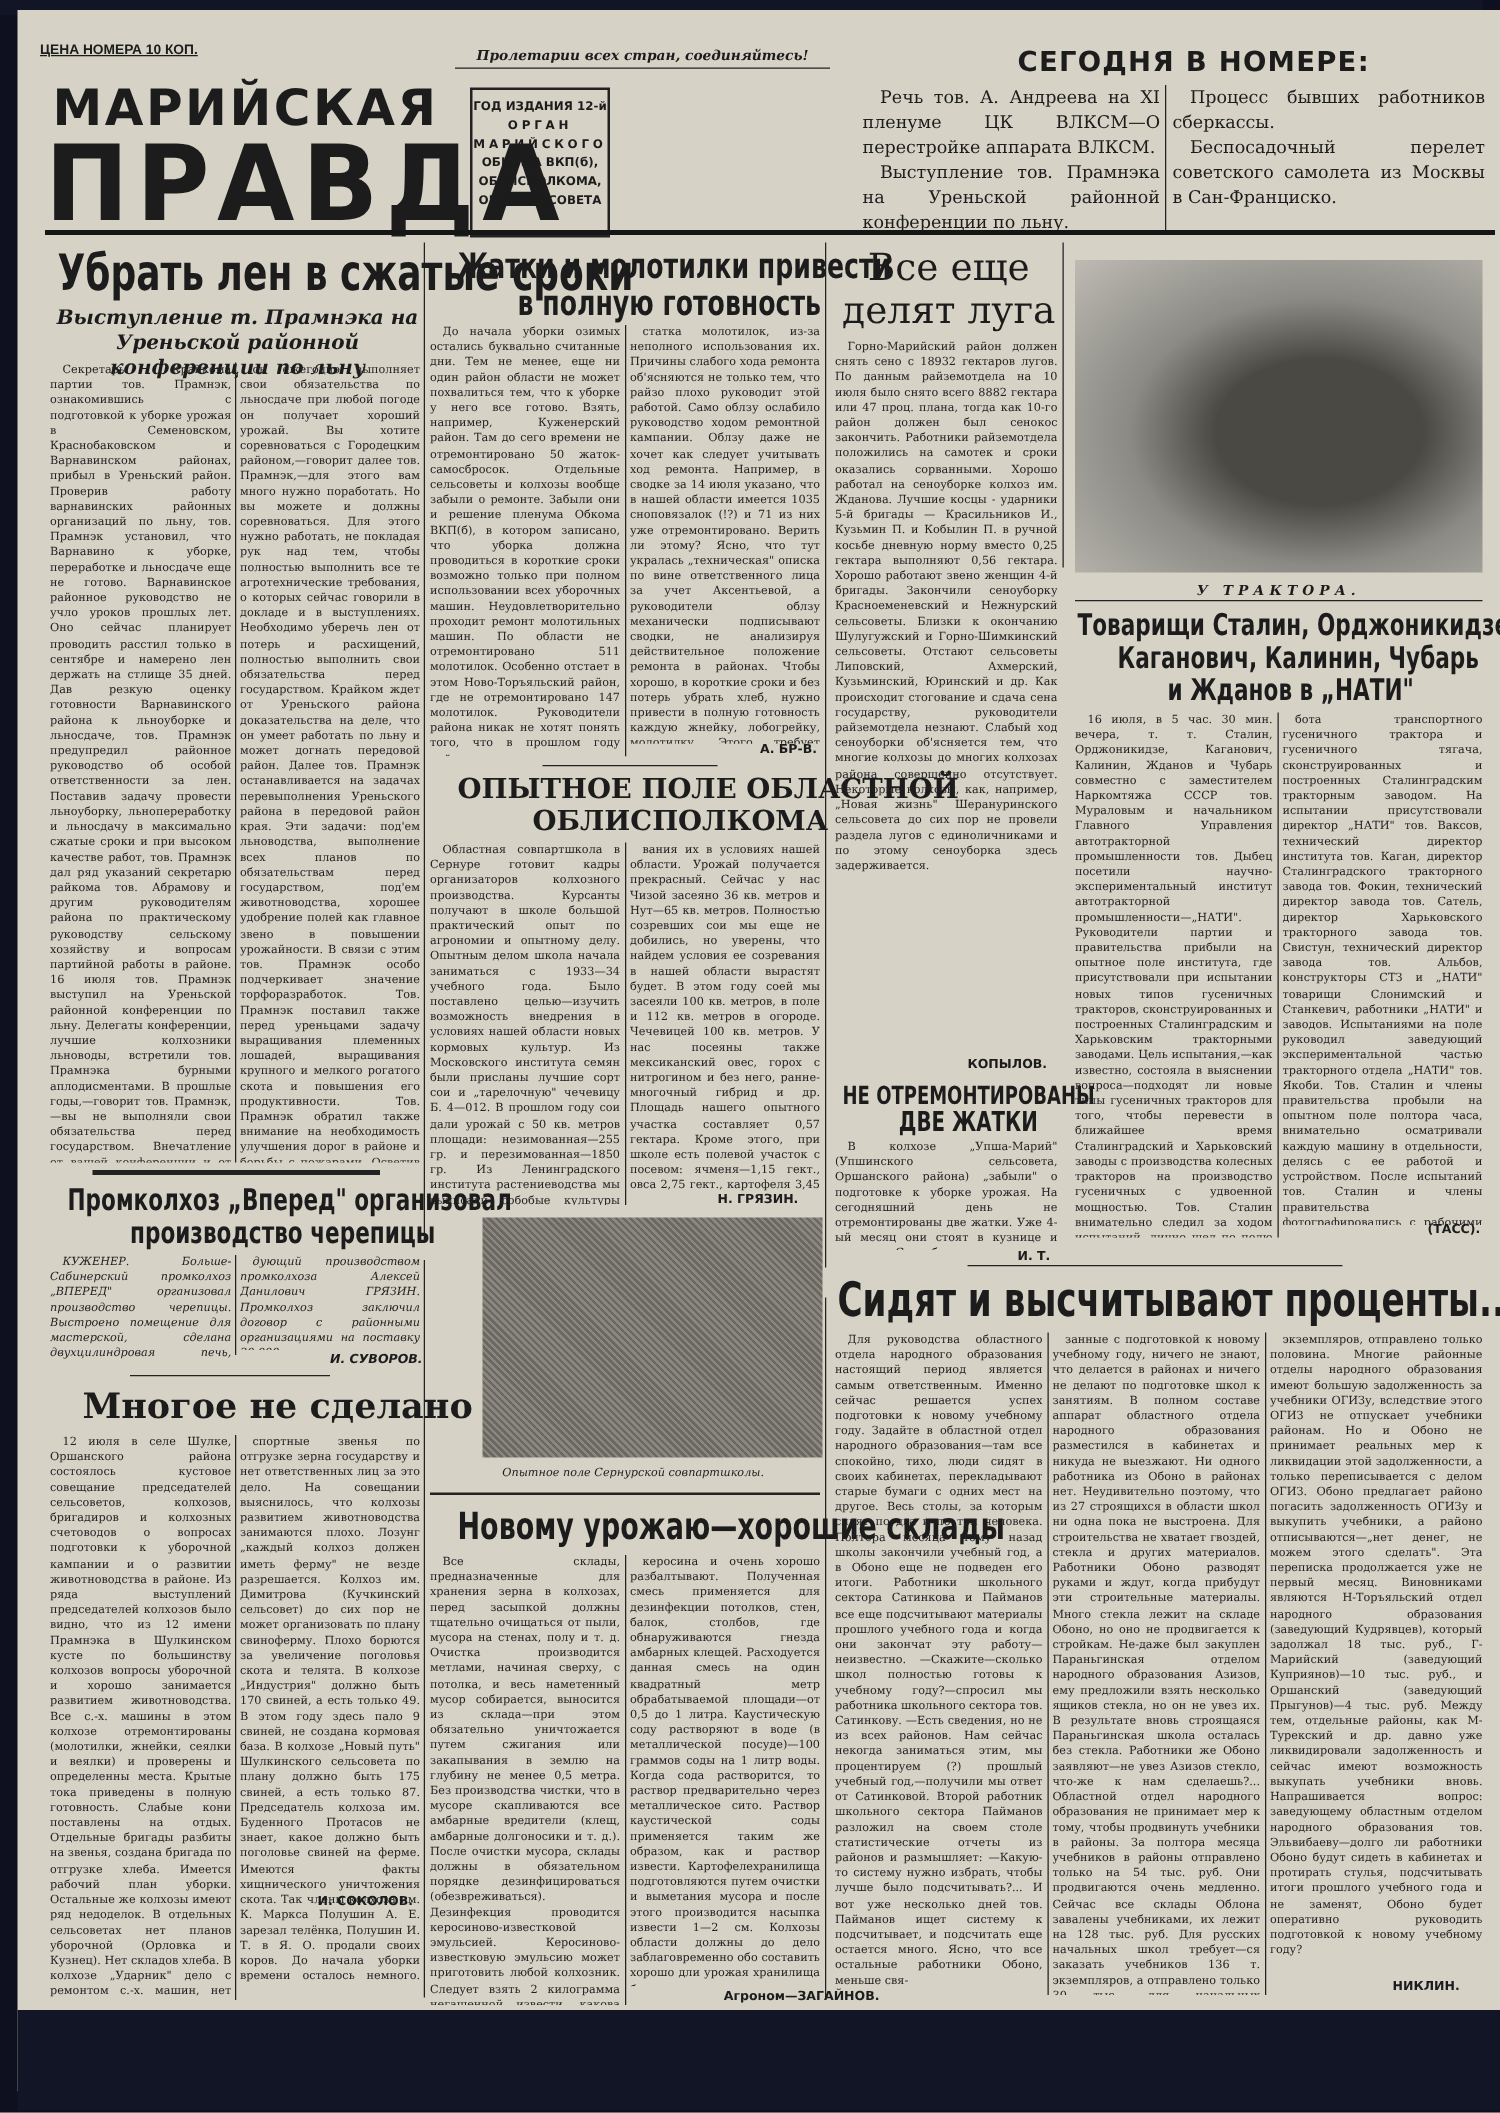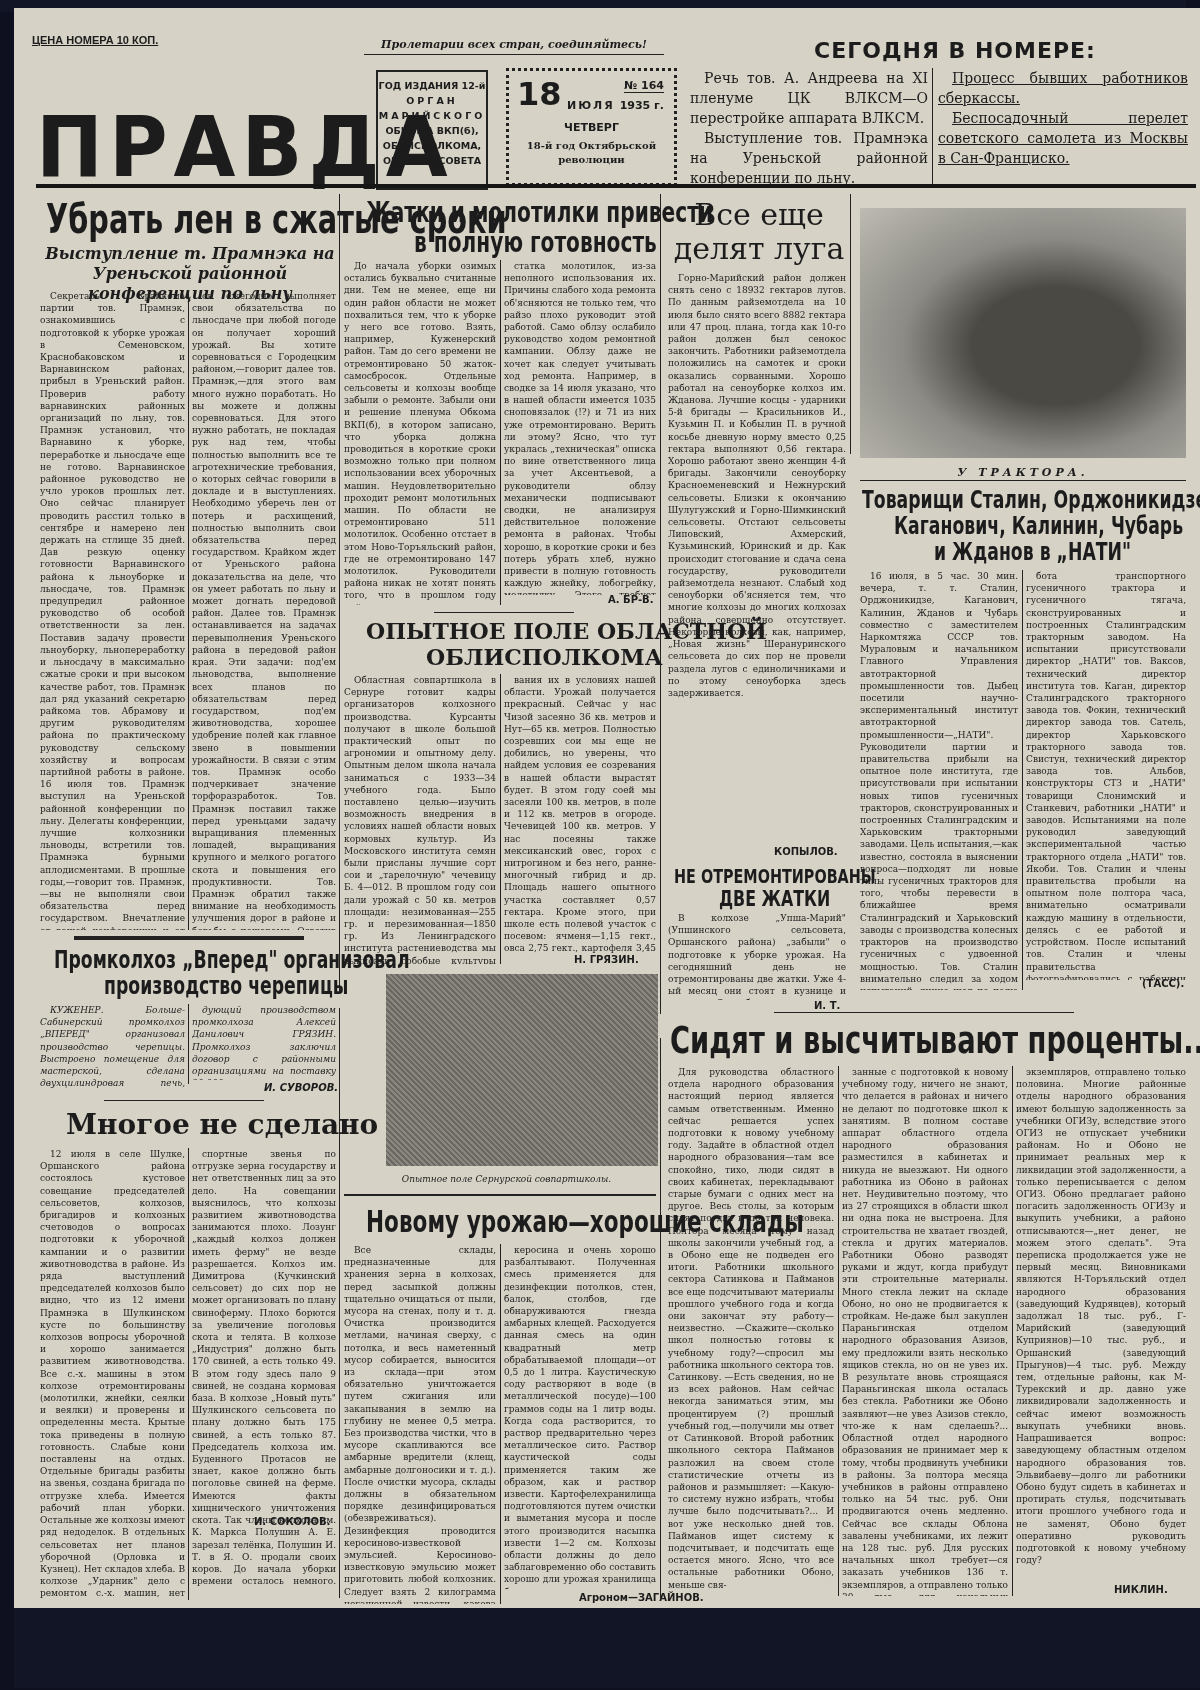--- a/index.html
+++ b/index.html
@@ -16,21 +16,21 @@
   .datebox{position:absolute;left:492px;top:60px;width:165px;height:112px;border:3px dotted #222;text-align:center;}
   .datebox .day{position:absolute;left:8px;top:4px;font:bold 32px "DejaVu Sans",sans-serif;}
   .datebox .num{position:absolute;right:10px;top:8px;font:bold 11px "DejaVu Sans",sans-serif;border-bottom:1px solid #222;}
   .datebox .mon{position:absolute;left:58px;top:28px;font:bold 11px "DejaVu Sans",sans-serif;letter-spacing:2px;}
   .datebox .yr{position:absolute;right:10px;top:28px;font:bold 11px "DejaVu Sans",sans-serif;}
   .datebox .wd{position:absolute;left:0;right:0;top:50px;font:bold 11px "DejaVu Sans",sans-serif;}
   .datebox .rev{position:absolute;left:4px;right:4px;top:68px;font:bold 10px "DejaVu Serif",serif;line-height:14px;}
   .today{position:absolute;left:800px;top:30px;font:900 22px "DejaVu Sans",sans-serif;letter-spacing:1px;}
   .todaycol{position:absolute;top:60px;font:14px "DejaVu Serif",serif;line-height:20px;text-align:justify;}
   .tc1{left:676px;width:238px;border-right:1px solid #222;padding-right:4px;}
-  .tc2{left:924px;width:250px;text-decoration:underline;}
+  .tc2{left:924px;width:250px;}
   .todaycol p{margin:0;text-indent:14px;}
   .rule{position:absolute;left:22px;width:1160px;height:4px;background:#161616;}
   .h-cond{font-family:"DejaVu Sans",sans-serif;font-weight:900;transform:scaleX(.72);transform-origin:left top;white-space:nowrap;}
   .headline{position:absolute;}
   .sub{position:absolute;font:italic bold 16px "DejaVu Serif",serif;text-align:center;line-height:20px;}
   .txt{position:absolute;font:9px "DejaVu Serif",serif;line-height:12.2px;color:#222;text-align:justify;overflow:hidden;}
   .txt p{margin:0;text-indent:10px;}
   .vline{position:absolute;width:1px;background:#222;}
   .hline{position:absolute;height:1px;background:#222;}
   .photo{position:absolute;background:repeating-linear-gradient(45deg,#8a8780 0 2px,#6b6862 2px 4px);}
@@ -38,39 +38,32 @@
   .sign{position:absolute;font:bold 10px "DejaVu Sans",sans-serif;}
 </style>
 </head>
 <body>
 
 <div class="topbar"></div>
 <div class="page">
 
   <div class="price">ЦЕНА НОМЕРА 10 КОП.</div>
   <div class="slogan">Пролетарии всех стран, соединяйтесь!</div>
+  <div class="title1">МАРИЙСКАЯ</div>
   <div class="title2">ПРАВДА</div>
 
   <div class="organ">
     <div>ГОД ИЗДАНИЯ 12-й</div>
     <div class="sp">ОРГАН</div>
     <div class="sp">МАРИЙСКОГО</div>
     <div>ОБКОМА ВКП(б),</div>
     <div>ОБЛИСПОЛКОМА,</div>
     <div>ОБЛПРОФСОВЕТА</div>
   </div>
 
-  <div class="datebox">
-    <div class="day">18</div>
-    <div class="num">№ 164</div>
-    <div class="mon">ИЮЛЯ</div>
-    <div class="yr">1935 г.</div>
-    <div class="wd">ЧЕТВЕРГ</div>
-    <div class="rev">18-й год Октябрьской революции</div>
-  </div>
 
   <div class="today">СЕГОДНЯ В НОМЕРЕ:</div>
   <div class="todaycol tc1">
     <p>Речь тов. А. Андреева на XI пленуме ЦК ВЛКСМ—О перестройке аппарата ВЛКСМ.</p>
     <p>Выступление тов. Прамнэка на Уреньской районной конференции по льну.</p>
   </div>
   <div class="todaycol tc2">
     <p>Процесс бывших работников сберкассы.</p>
     <p>Беспосадочный перелет советского самолета из Москвы в Сан-Франциско.</p>
   </div>

